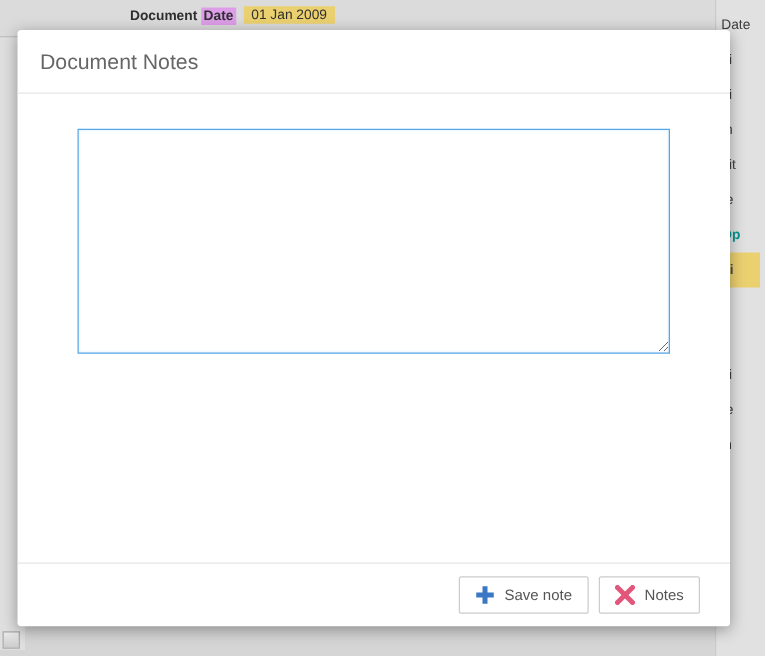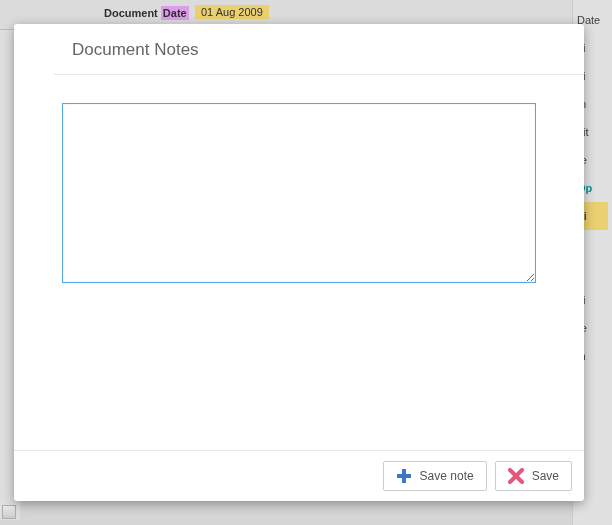--- a/index.html
+++ b/index.html
@@ -113,21 +113,20 @@
       bottom: 24px;
       background: #fff;
       border-radius: 3px;
       box-shadow: 0 3px 12px rgba(0,0,0,0.35);
       display: flex;
       flex-direction: column;
     }
     .modal-header {
       padding: 16px 18px 14px;
       border-bottom: 1px solid #e6e6e6;
-      margin-left: 40px;
     }
     .modal-title {
       font-size: 17px;
       color: #666;
       font-weight: normal;
     }
     .modal-body {
       flex: 1;
       padding: 28px 48px 20px;
     }
@@ -139,21 +138,21 @@
       resize: both;
       font-family: inherit;
       font-size: 13px;
       padding: 4px 4px;
       box-shadow: inset 0 0 2px rgba(86,167,230,0.25);
       background: #fff;
       overflow: auto;
     }
     .modal-footer {
       border-top: 1px solid #e6e6e6;
-      padding: 10px 12px;
+      padding: 10px 24px;
       display: flex;
       justify-content: flex-end;
       gap: 8px;
     }
     .btn {
       display: inline-flex;
       align-items: center;
       gap: 8px;
       border: 1px solid #ccc;
       background: #fff;
@@ -170,21 +169,21 @@
     }
   </style>
 </head>
 <body>
 
 <div class="bg">
   <div class="bg-top">
     <div class="bg-label">
       <span>Document </span><span class="hl">Date</span>
     </div>
-    <div class="bg-date">01 Aug 2009</div>
+    <div class="bg-date">01 Jan 2009</div>
   </div>
   <div class="bg-left"></div>
   <div class="bg-right">
     <div>Date</div>
     <div>oi</div>
     <div>oi</div>
     <div>m</div>
     <div>dit</div>
     <div>re</div>
     <div class="teal">Op</div>
@@ -215,16 +214,16 @@
       </span>
       <span>Save note</span>
     </button>
     <button class="btn">
       <span class="icon">
         <svg viewBox="0 0 16 16" width="16" height="16">
           <line x1="2" y1="2" x2="14" y2="14" stroke="#e2567a" stroke-width="4" stroke-linecap="round"></line>
           <line x1="14" y1="2" x2="2" y2="14" stroke="#e2567a" stroke-width="4" stroke-linecap="round"></line>
         </svg>
       </span>
-      <span>Save</span>
+      <span>Notes</span>
     </button>
   </div>
 </div>
 
 </body></html>

